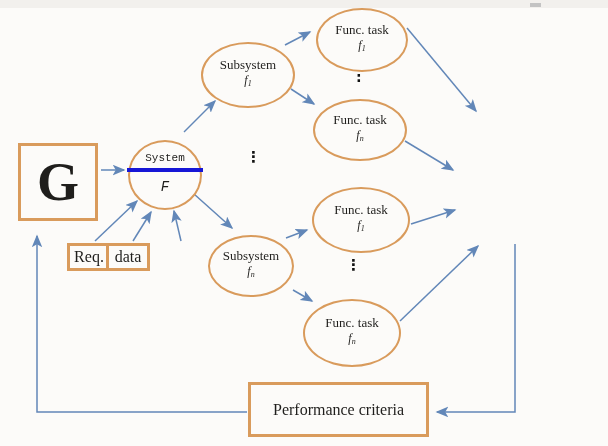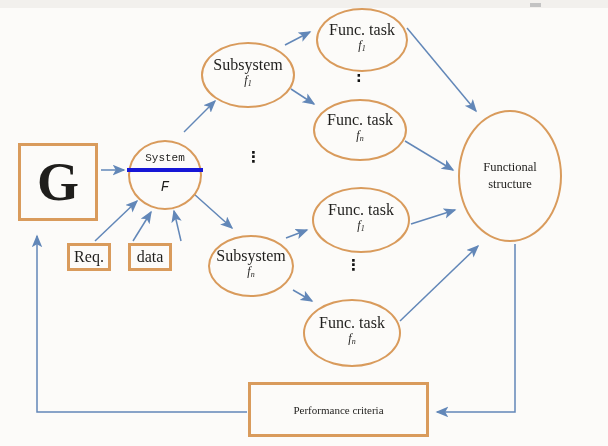--- a/index.html
+++ b/index.html
@@ -30,53 +30,53 @@
   }
   svg.connectors { position: absolute; left: 0; top: 0; }
   .arrow { stroke: var(--arrow); stroke-width: 1.5; fill: none; }
   marker path { fill: var(--arrow); }
 
   .node { position: absolute; display: flex; flex-direction: column;
           align-items: center; justify-content: center; text-align: center; }
   .ellipse { border: 2.5px solid var(--node-border); border-radius: 50%; background: var(--background); }
   .rect { border: 3px solid var(--node-border); background: var(--background); }
 
-  .node-title { font-size: 16px; line-height: 14px; }
+  .node-title { font-size: 13px; line-height: 14px; }
   .node-symbol { font-size: 12px; line-height: 17px; font-style: italic; }
   .node-symbol sub { font-size: 8px; font-style: italic; vertical-align: -2px; }
 
   
   .goal-box        { left: 18px;  top: 143px; width: 80px;  height: 78px; }
   .goal-box .big-g { font-size: 54px; font-weight: bold; line-height: 54px; }
 
   .system          { left: 128px; top: 140px; width: 74px;  height: 70px; justify-content: flex-start; font-family: Liberation Mono, monospace; }
   .system .node-title { font-size: 11px; margin-top: 9px; }
   .system-divider  { position: absolute; left: -3px; right: -3px; top: 26px; height: 4px;
                      background: var(--system-divider); }
   .system .node-symbol { font-size: 14px; margin-top: 14px; }
 
   .input-box { top: 243px; width: 44px; height: 28px; font-size: 11.5px; }
   .req-box  { left: 67px; }
-  .data-box { left: 128px; }
+  .data-box { left: 106px; }
   .res-box  { left: 161px; }
   .input-box .node-title { font-size: 16px; }
 
   .subsystem-1 { left: 201px; top: 42px;  width: 94px; height: 66px; }
   .subsystem-n { left: 208px; top: 235px; width: 86px; height: 62px; }
 
   .func-task-a1 { left: 316px; top: 8px;   width: 92px; height: 64px; }
   .func-task-an { left: 313px; top: 99px;  width: 94px; height: 62px; }
   .func-task-b1 { left: 312px; top: 187px; width: 98px; height: 66px; }
   .func-task-bn { left: 303px; top: 299px; width: 98px; height: 68px; }
 
   .functional-structure { left: 458px; top: 110px; width: 104px; height: 132px; }
   .functional-structure .node-title { font-size: 12.5px; line-height: 17px; width: 70px; }
 
   .performance-criteria { left: 248px; top: 382px; width: 181px; height: 55px; }
-  .performance-criteria .node-title { font-size: 11px; }
+  .performance-criteria .node-title { font-size: 16px; }
 
   .v-ellipsis { position: absolute; font-family: "DejaVu Sans", sans-serif;
                 font-weight: bold; color: #111; line-height: 1; }
   .ellipsis-mid    { left: 246px; top: 150px; font-size: 15px; }
   .ellipsis-top    { left: 356px; top: 70px;  font-size: 14px; }
   .ellipsis-bottom { left: 346px; top: 258px; font-size: 15px; }
 </style>
 </head>
 <body>
 
@@ -149,23 +149,20 @@
   <div class="node ellipse func-task-b1">
     <div class="node-title">Func. task</div>
     <div class="node-symbol"><span>f</span><sub>1</sub></div>
   </div>
 
   <div class="node ellipse func-task-bn">
     <div class="node-title">Func. task</div>
     <div class="node-symbol"><span>f</span><sub>n</sub></div>
   </div>
 
-  <div class="node ellipse functional-structure">
-    <div class="node-title">Functional structure</div>
-  </div>
 
   <div class="node rect performance-criteria">
     <div class="node-title">Performance criteria</div>
   </div>
 
   <div class="v-ellipsis ellipsis-mid">⋮</div>
   <div class="v-ellipsis ellipsis-top">:</div>
   <div class="v-ellipsis ellipsis-bottom">⋮</div>
 
 </div>

